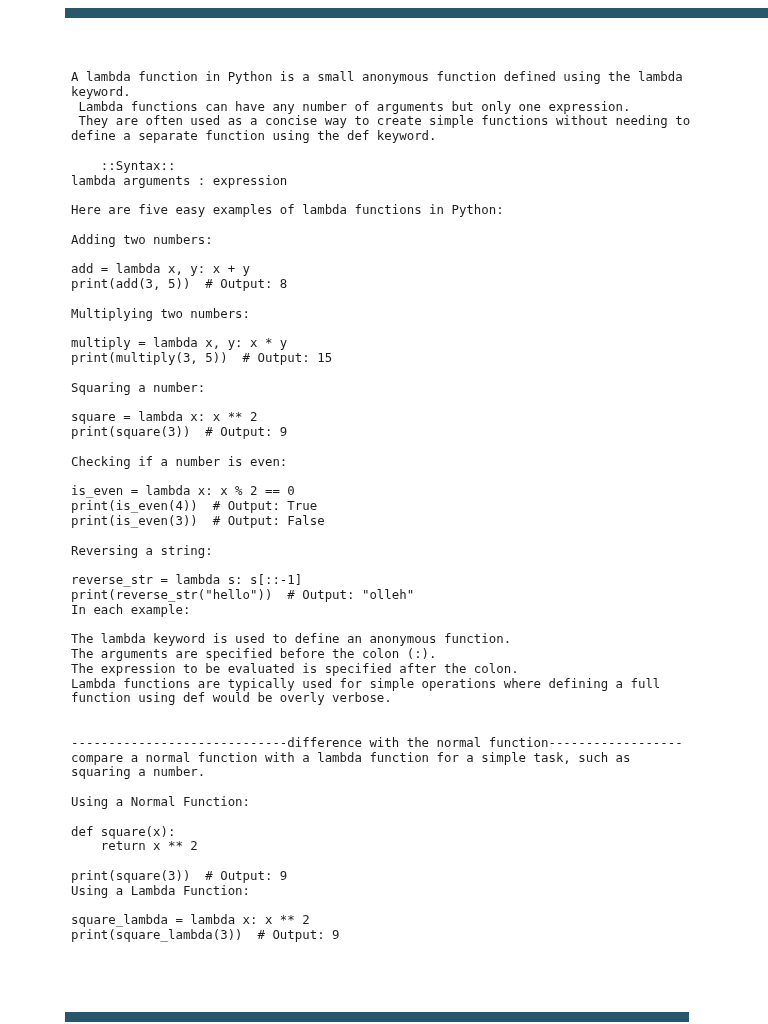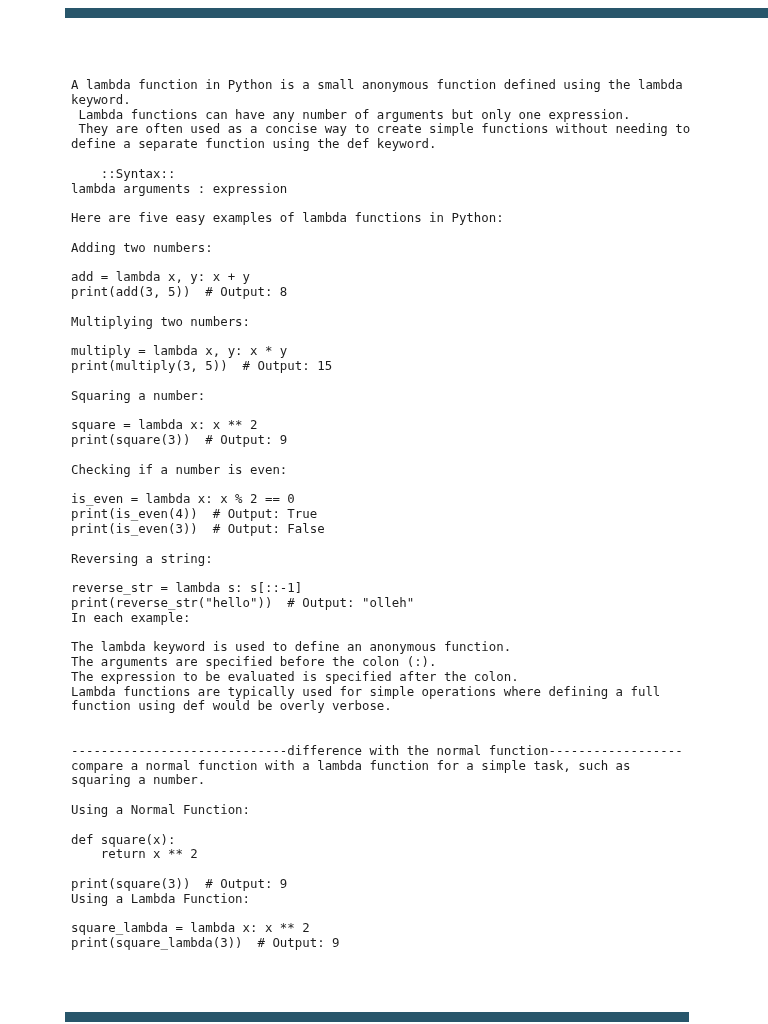--- a/index.html
+++ b/index.html
@@ -52,21 +52,21 @@
     height: 10px;
   }
 </style>
 </head>
 <body>
 
 <div class="viewport">
   <div class="doc-page" style="background: rgb(255, 255, 255);">
     <div class="redaction-bar top" style="background: rgb(40, 86, 107);"></div>
 
-    <div class="doc-text" style="color: rgb(29, 29, 29); margin-top: 8px;">A lambda function in Python is a small anonymous function defined using the lambda
+    <div class="doc-text" style="color: rgb(29, 29, 29);">A lambda function in Python is a small anonymous function defined using the lambda
 keyword.
  Lambda functions can have any number of arguments but only one expression.
  They are often used as a concise way to create simple functions without needing to
 define a separate function using the def keyword.
 
     ::Syntax::
 lambda arguments : expression
 
 Here are five easy examples of lambda functions in Python:
 

